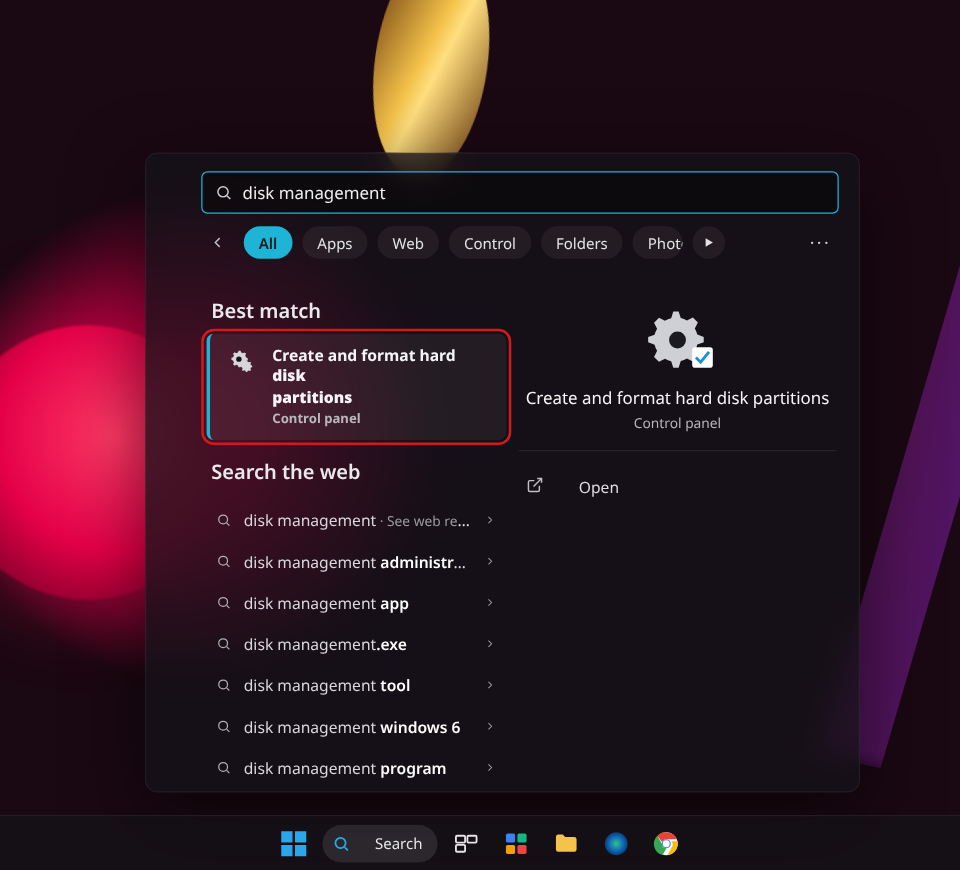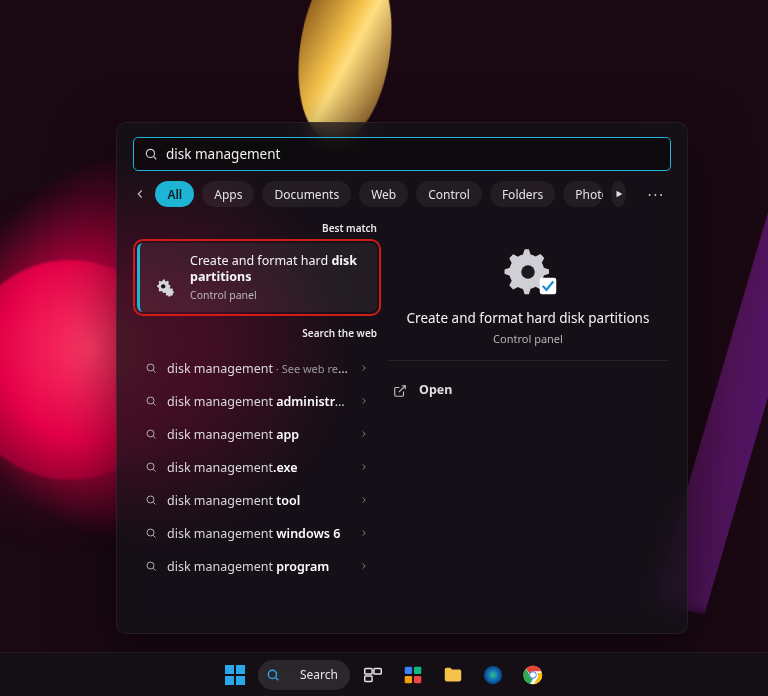--- a/index.html
+++ b/index.html
@@ -38,20 +38,21 @@
     left: 116px; top: 122px;
     width: 572px; height: 512px;
     background: rgba(20,18,24,.78);
     backdrop-filter: blur(10px);
     border: 1px solid rgba(255,255,255,.06);
     border-radius: 10px;
     box-shadow: 0 20px 60px rgba(0,0,0,.5);
     color: #e8e8ea;
     display: flex; flex-direction: column;
     overflow: hidden;
+    padding-left: 28px;
   }
 
   .search-bar {
     margin: 14px 16px 10px;
     height: 34px;
     border: 1px solid #1fb5d6;
     border-radius: 5px;
     background: rgba(0,0,0,.35);
     display: flex; align-items: center;
     padding: 0 10px; gap: 8px;
@@ -77,31 +78,32 @@
   }
   .pill.active { background: #1db4d5; color: #0b1b20; font-weight: 600; }
   .play-circle{ width:26px;height:26px;border-radius:50%;background:rgba(255,255,255,.06);display:flex;align-items:center;justify-content:center;}
   .spacer { flex: 1; }
   .dots { color:#cfcfd2; letter-spacing:2px; padding:0 6px; font-size:14px; }
 
   .content { flex:1; display:flex; overflow:hidden; }
   .left-col { width: 260px; padding: 0 0 10px 20px; display:flex; flex-direction:column; }
   .right-col { flex:1; padding: 10px 18px 10px 10px; display:flex; flex-direction:column; }
 
-  .section-label { font-size: 10px; font-weight:600; color:#e9e9ec; margin: 4px 0 8px 4px; text-align: right; }
+  .section-label { font-size: 16px; font-weight:600; color:#e9e9ec; margin: 20px 0 8px 4px; }
 
   .best-match {
     position: relative;
     background: rgba(255,255,255,.06);
     border-radius: 6px;
     padding: 10px 12px 10px 14px;
-    display:flex; gap:10px; align-items:flex-end;
+    display:flex; gap:10px; align-items:flex-start;
     border-left: 3px solid #1db4d5;
     outline: 2px solid #d11b1b;
     outline-offset: 2px;
+    font-weight: bold;
   }
   .bm-icon { width: 26px; height: 26px; color:#d6d6da; }
   .bm-title { font-size: 12.5px; line-height: 1.3; color:#f5f5f7; }
   .bm-sub { font-size: 10.5px; color:#b7b7bc; margin-top:2px; }
 
   .web-list { margin-top: 4px; display:flex; flex-direction:column; }
   .web-item {
     display:flex; align-items:center; gap:10px;
     padding: 8px 8px 8px 8px;
     border-radius:5px; font-size:12.5px; color:#d8d8dc;
@@ -111,23 +113,23 @@
   .web-item .txt b { color:#fff; font-weight:600; }
   .web-item .txt .hint { color:#9a9aa0; font-size:11px; }
   .web-item .chev { color:#9a9aa0; }
 
   .preview-hero { display:flex; flex-direction:column; align-items:center; padding: 18px 0 14px; border-bottom:1px solid rgba(255,255,255,.08);justify-content:flex-end; }
   .hero-icon { width:54px; height:54px; color:#cfd0d6; margin-bottom:10px; position:relative; }
   .hero-title { font-size:13.5px; color:#f5f5f7; text-align:center; }
   .hero-sub { font-size:11px; color:#b5b5ba; margin-top:4px; }
 
   .preview-action {
-    display:flex; align-items:flex-end; gap:12px;
+    display:flex; align-items:flex-start; gap:28px;
     padding: 12px 6px; font-size:12.5px; color:#dedee2;
-    border-radius:5px; margin-top:8px;font-weight:bold;
+    border-radius:5px; margin-top:8px;
   }
   .open-icon { width:14px; height:14px; color:#bfbfc4; }
 
   .taskbar {
     position:absolute; left:0; right:0; bottom:0; height:44px;
     background: rgba(20,18,24,.70);
     border-top: 1px solid rgba(255,255,255,.06);
     display:flex; align-items:center; justify-content:center; gap:6px;
   }
   .tb-item { width:34px; height:34px; border-radius:5px; display:flex; align-items:center; justify-content:center; }
@@ -160,21 +162,20 @@
     </div>
 
     <div class="filter-row">
       <div class="back-btn">
         <svg width="14" height="14" viewBox="0 0 24 24" fill="none" stroke="currentColor" stroke-width="2">
             <polyline points="15 18 9 12 15 6"></polyline>
           </svg>
       </div>
       <div class="pill active">All</div>
       <div class="pill">Apps</div>
-      <div class="pill">Documents</div>
       <div class="pill">Web</div>
       <div class="pill">Control</div>
       <div class="pill">Folders</div>
       <div class="pill" style="max-width:40px;overflow:hidden">Photos</div>
       <div class="play-circle">
         <svg width="10" height="10" viewBox="0 0 24 24" fill="#e3e3e6">
             <polygon points="6 4 20 12 6 20"></polygon>
           </svg>
       </div>
       <div class="spacer"></div>

